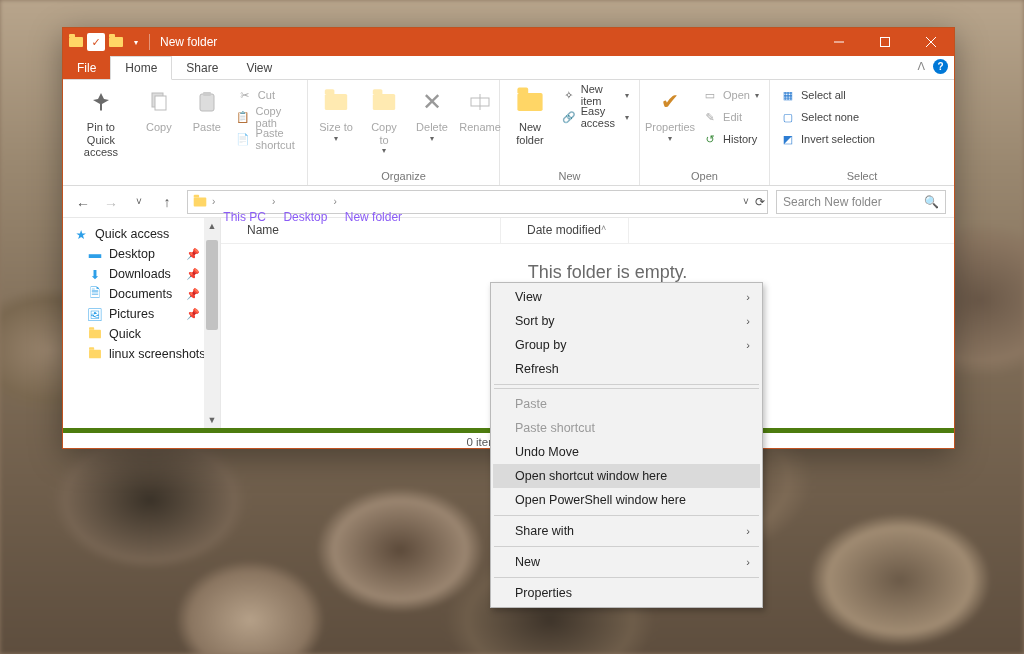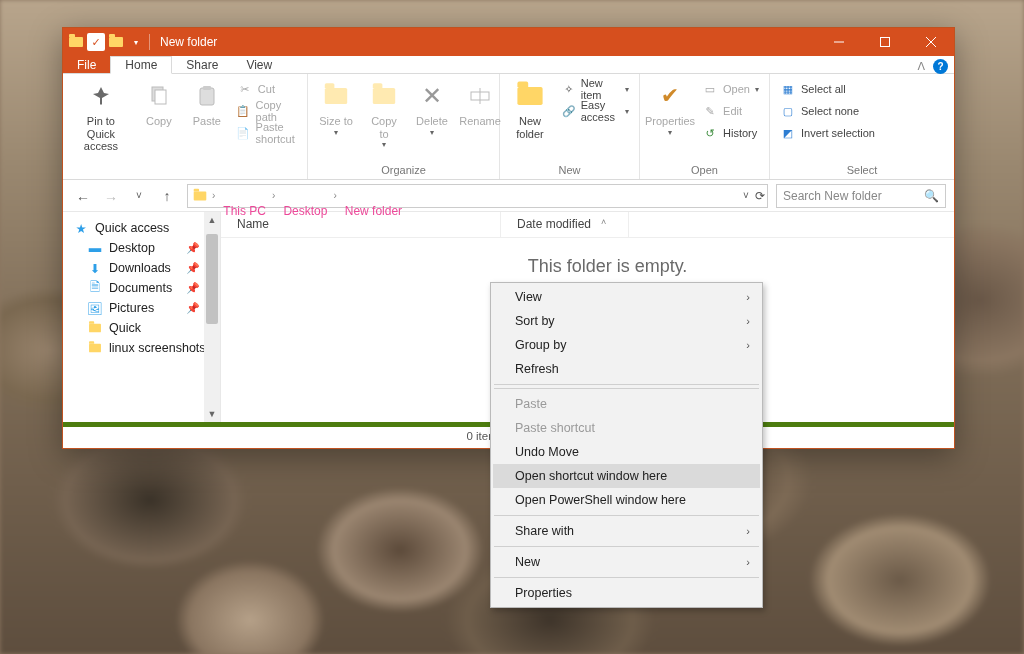--- a/index.html
+++ b/index.html
@@ -18,57 +18,57 @@
 .window { position:absolute; left:62px; top:27px; width:893px; height:422px; background:#fff; box-shadow:0 8px 30px rgba(0,0,0,.35); border:1px solid #c05220; }
 .titlebar { height:28px; background:#d64f1e; display:flex; align-items:center; color:#fff; font-size:12px; position:relative; }
 .tb-icons { display:flex; gap:2px; padding-left:4px; }
 .tb-ico { width:18px; height:18px; display:flex; align-items:center; justify-content:center; font-size:11px; }
 .folder-ico { display:inline-block; width:14px; height:10px; background:#ffd666; border-radius:1px; position:relative; }
 .folder-ico::before { content:""; position:absolute; top:-3px; left:0; width:6px; height:3px; background:#ffd666; border-radius:1px 1px 0 0; }
 .tb-sep { width:1px; height:16px; background:rgba(255,255,255,.4); margin:0 4px; }
 .tb-title { margin-left:6px; }
 .win-ctrls { position:absolute; right:0; top:0; display:flex; }
 .win-btn { width:46px; height:28px; display:flex; align-items:center; justify-content:center; color:#fff; font-size:11px; }
-.menubar { height:18px; background:#fff; display:flex; align-items:stretch; border-bottom:1px solid #dadada; position:relative; }
+.menubar { height:24px; background:#fff; display:flex; align-items:stretch; border-bottom:1px solid #dadada; position:relative; }
 .menu-tab { padding:0 14px; font-size:12px; display:flex; align-items:center; color:#444; }
 .menu-tab.file { background:#d64f1e; color:#fff; }
 .menu-tab.active { background:#fff; border:1px solid #dadada; border-bottom:1px solid #fff; margin-bottom:-1px; }
 .menubar-right { position:absolute; right:6px; top:3px; display:flex; gap:8px; align-items:center; }
 .help-circle { width:15px; height:15px; border-radius:50%; background:#0078d7; color:#fff; font-size:10px; display:flex; align-items:center; justify-content:center; font-weight:bold; }
 .ribbon { height:106px; background:#fff; display:flex; border-bottom:1px solid #dadada; }
 .rgroup { border-right:1px solid #e5e5e5; display:flex; flex-direction:column; position:relative; padding:2px 4px 0; }
 .rgroup-label { font-size:11px; color:#777; text-align:center; padding:2px 0 3px; }
 .rgroup-body { flex:1; display:flex; align-items:flex-start; gap:0; }
 .rbtn-lg { display:flex; flex-direction:column; align-items:center; justify-content:flex-start; padding:4px 6px 0; font-size:11px; color:#444; text-align:center; line-height:1.15; min-width:48px; }
 .rbtn-lg.disabled, .rbtn-sm.disabled { color:#a8a8a8; }
 .rbtn-lg .ico { width:32px; height:32px; margin-bottom:3px; display:flex; align-items:center; justify-content:center; }
 .rbtn-sm { display:flex; align-items:center; gap:5px; font-size:11px; color:#444; padding:2px 6px; height:22px; }
 .rbtn-sm .ico-s { width:16px; height:16px; display:flex; align-items:center; justify-content:center; }
 .rcol { display:flex; flex-direction:column; justify-content:flex-start; padding-top:2px; }
 .caret { font-size:8px; color:#666; }
 .navbar { height:32px; display:flex; align-items:center; padding:0 8px; gap:4px; border-bottom:1px solid #e8e8e8; }
 .nav-arrow { width:24px; height:24px; display:flex; align-items:center; justify-content:center; color:#555; font-size:14px; }
 .nav-arrow.disabled { color:#bbb; }
 .addrbar { flex:1; height:24px; border:1px solid #ccc; display:flex; align-items:center; font-size:12px; padding-left:4px; gap:2px; margin:0 4px; position:relative; }
-.crumb { padding:0 2px; color:#ec4899;margin-top:31px; }
+.crumb { padding:0 2px; color:#8b5cf6;margin-top:31px; }
 .crumb-sep { color:#888; padding:0 4px 0 2px; font-size:10px; }
 .addr-right { position:absolute; right:2px; display:flex; gap:6px; align-items:center; color:#555; }
 .searchbox { width:170px; height:24px; border:1px solid #ccc; display:flex; align-items:center; font-size:12px; color:#888; padding:0 6px; justify-content:space-between; }
 .content { display:flex; height:210px; }
 .sidebar { width:158px; border-right:1px solid #e8e8e8; padding:6px 0 0 10px; font-size:12.5px; overflow:hidden; position:relative; }
 .sb-scroll { position:absolute; right:0; top:0; width:16px; height:100%; background:#f0f0f0; }
 .sb-thumb { position:absolute; right:2px; top:22px; width:12px; height:90px; background:#c2c2c2; border-radius:2px; }
 .sb-arrow { position:absolute; right:0; width:16px; height:16px; display:flex; align-items:center; justify-content:center; font-size:9px; color:#666; }
 .sb-item { display:flex; align-items:center; gap:6px; padding:3px 0; color:#222; }
 .sb-ico { width:16px; height:14px; display:flex; align-items:center; justify-content:center; }
 .pin-ico { color:#888; font-size:11px; margin-left:auto; margin-right:20px; }
 .star-ico { color:#2e9fe8; }
 .listarea { flex:1; position:relative; }
 .listhead { display:flex; height:26px; border-bottom:1px solid #eee; font-size:12px; color:#444; }
-.lh-col { padding:5px 16px; border-right:1px solid #eee; }
+.lh-col { padding:5px 26px; border-right:1px solid #eee; }
 .empty-msg { text-align:center; color:#6a6a6a; font-size:18px; padding:18px 0 8px 40px; }
 .statusbar { height:22px; border-top:5px solid #4d7c0f; display:flex; align-items:center; font-size:11.5px; color:#555; padding:0 8px; justify-content:center; }
 .view-toggles { display:flex; gap:3px; }
 .vt { width:22px; height:16px; border:1px solid #8cb4dc; background:#e8f1fb; }
 .vt.solid { background:#2d7dd2; border-color:#2d7dd2; }
 
 
 .ctxmenu { position:absolute; left:490px; top:282px; width:273px; background:#f2f2f2; border:1px solid #bababa; box-shadow:2px 3px 6px rgba(0,0,0,.25); padding:2px; font-size:12.5px; }
 .ctx-item { display:flex; align-items:center; height:24px; padding:0 30px 0 22px; color:#222; position:relative; }
 .ctx-item.disabled { color:#9a9a9a; }

